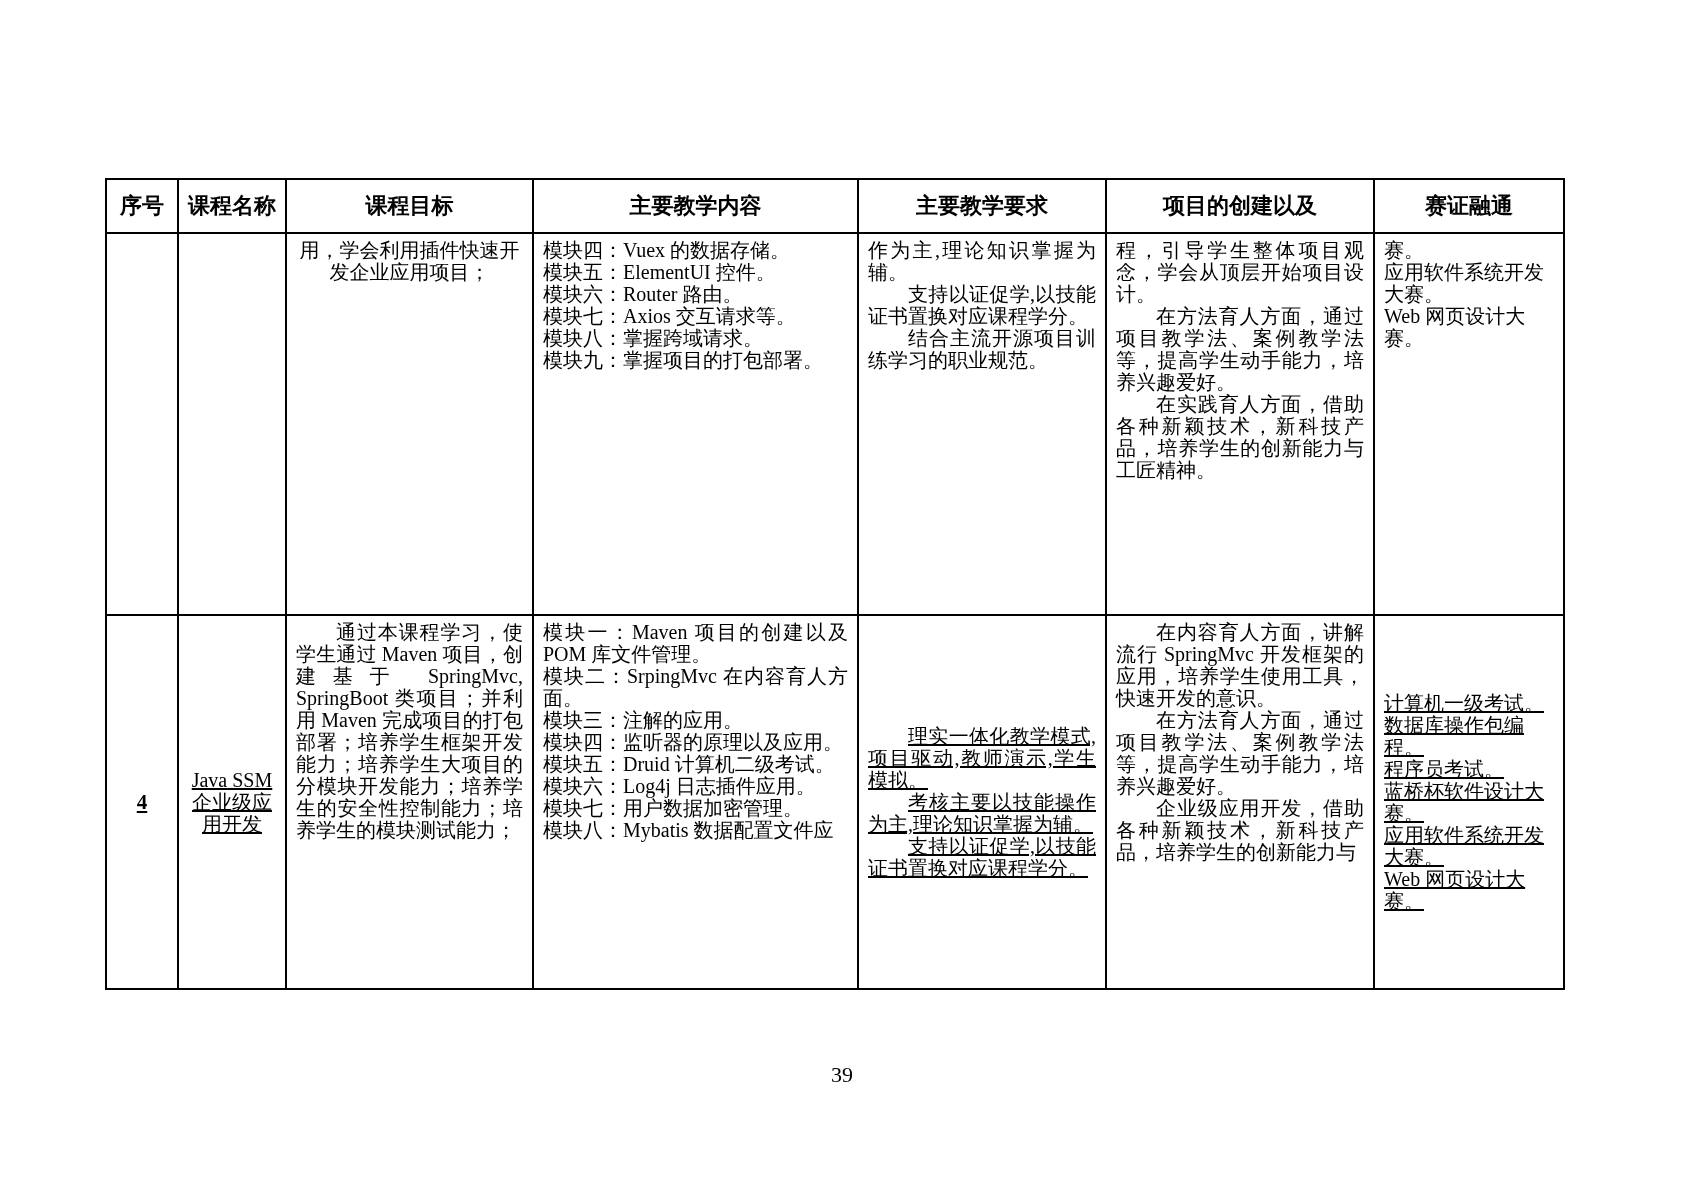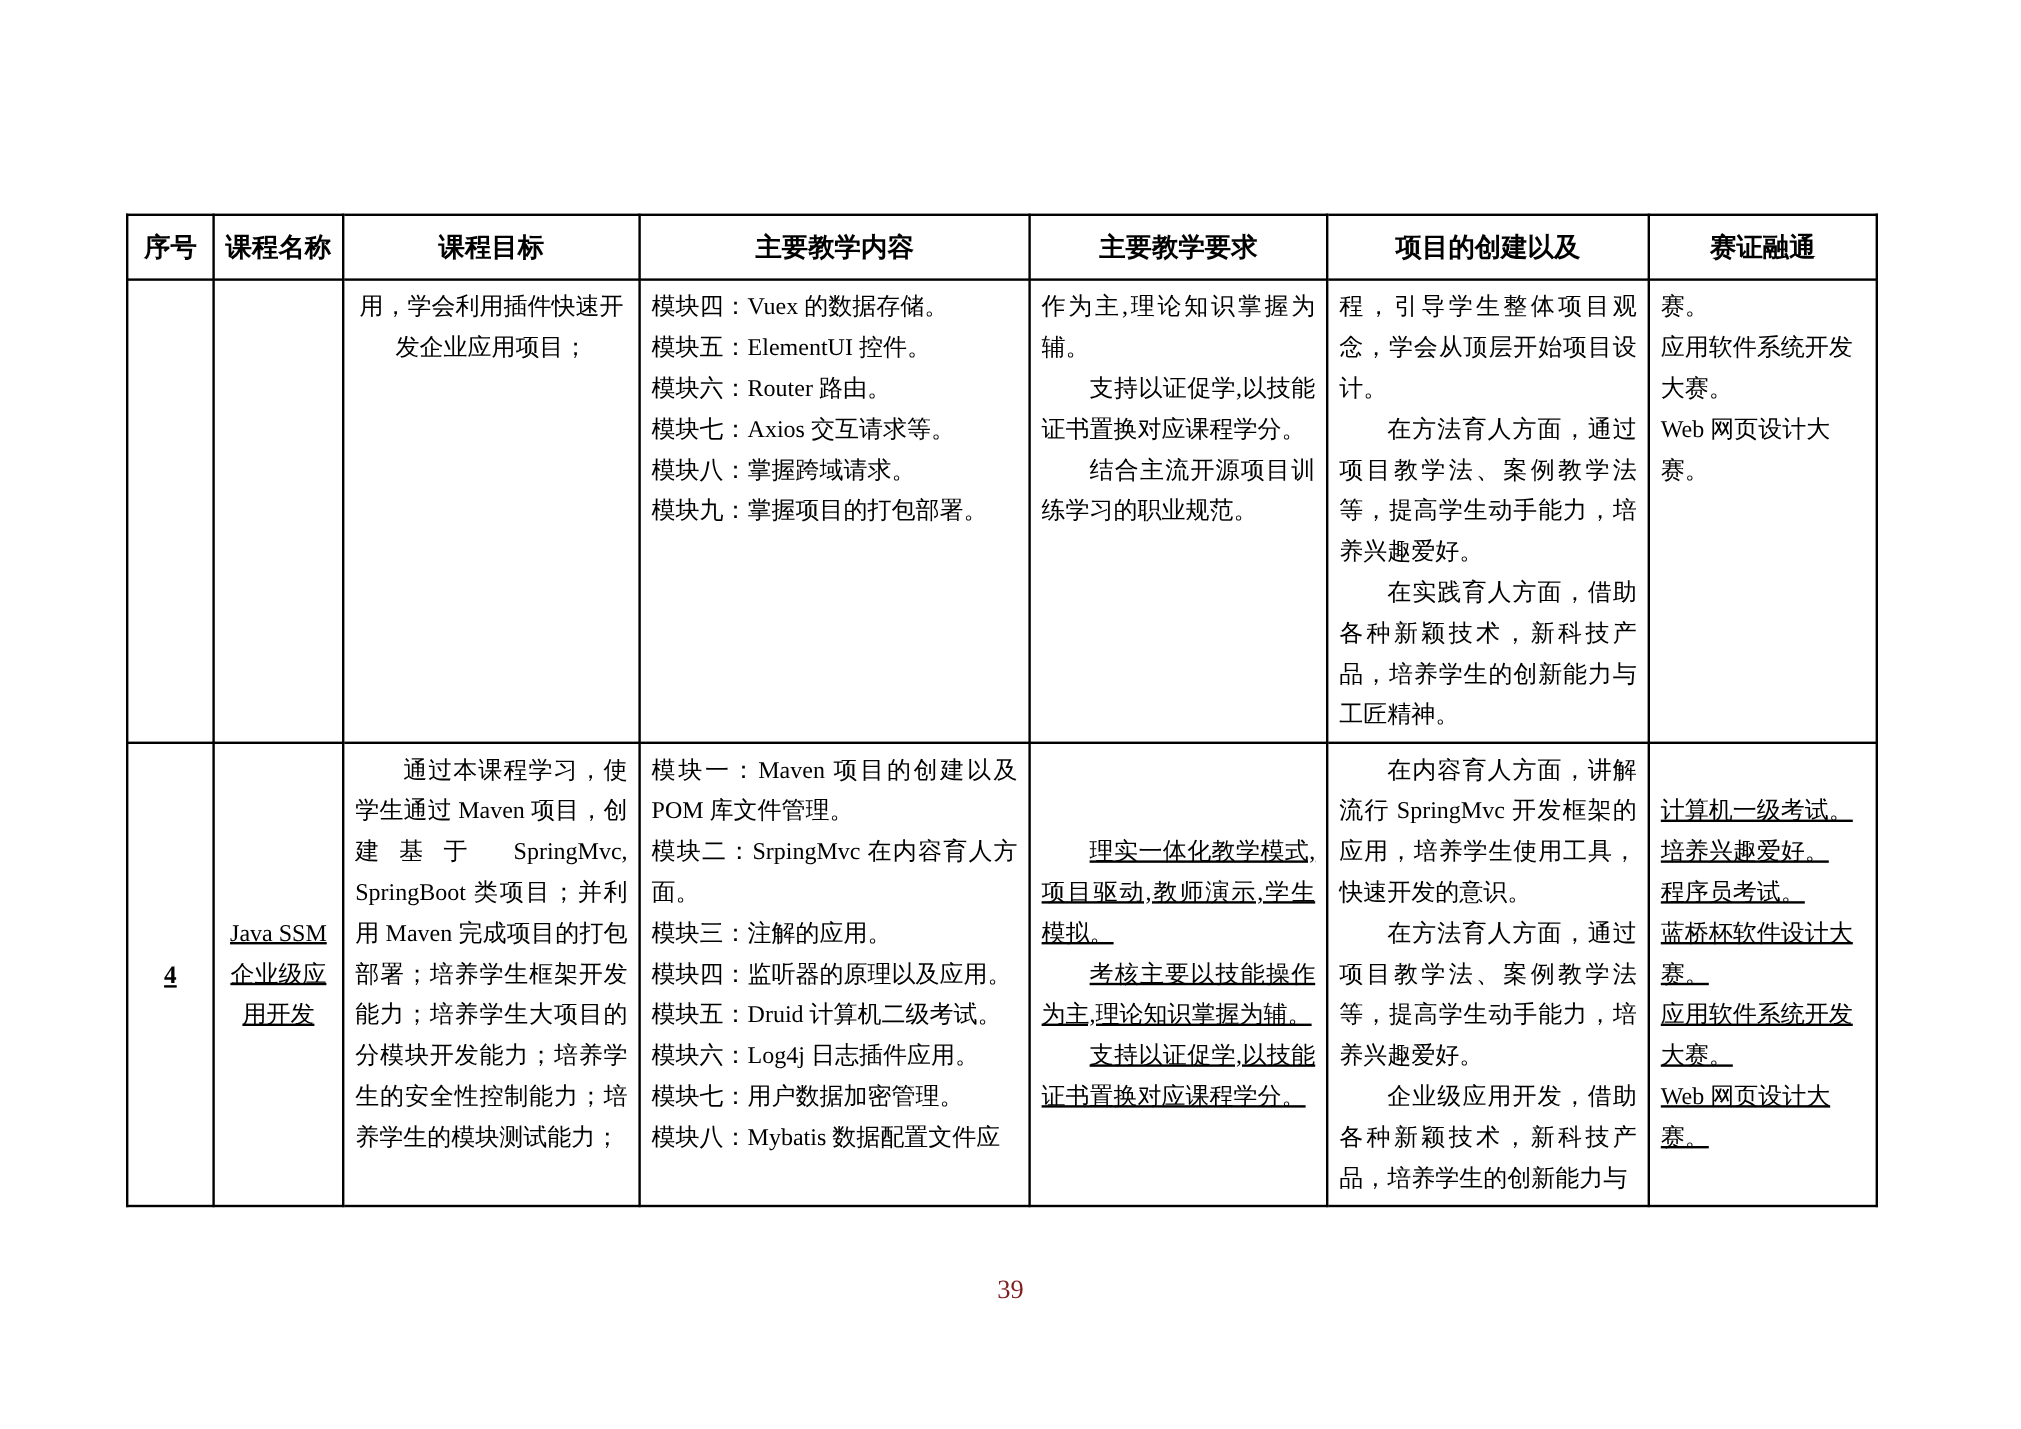--- a/index.html
+++ b/index.html
@@ -33,37 +33,37 @@
     font-weight: bold;
     text-align: center;
     vertical-align: middle;
     padding: 0 4px;
   }
   tr.header-row { height: 54px; margin-top: 35px; }
   tr.row-1 { height: 382px; }
   tr.row-2 { height: 374px; }
   td {
     font-size: 20px;
-    line-height: 34px;
+    line-height: 22px;
   }
   td.mid { vertical-align: middle; text-decoration: underline; }
   td.center-h { text-align: center; }
   td.seq-cell { font-weight: bold; font-size: 21px; }
   .para { text-align: justify; }
   .para.indent { text-indent: 2em; }
   td.center-h .para { text-align: center; text-indent: 0; }
   td.list-cell .para { text-align: justify; }
   td.plain-cell .para { text-align: left; }
   .page-number {
     position: absolute;
     left: 0; top: 1062px;
     width: 1684px;
     text-align: center;
     font-size: 22px;
-    color: #7f1d1d;
+    color: #000000;
   }
 </style>
 </head>
 <body>
 
 <div class="page">
 
   <table class="course-table">
     <colgroup>
       <col style="width:72px">
@@ -137,21 +137,21 @@
             <div class="para indent">考核主要以技能操作为主,理论知识掌握为辅。</div>
             <div class="para indent">支持以证促学,以技能证书置换对应课程学分。</div>
           </td>
         <td>
             <div class="para indent">在内容育人方面，讲解流行 SpringMvc 开发框架的应用，培养学生使用工具，快速开发的意识。</div>
             <div class="para indent">在方法育人方面，通过项目教学法、案例教学法等，提高学生动手能力，培养兴趣爱好。</div>
             <div class="para indent">企业级应用开发，借助各种新颖技术，新科技产品，培养学生的创新能力与</div>
           </td>
         <td class="plain-cell mid">
             <div class="para">计算机一级考试。</div>
-            <div class="para">培养兴趣爱好。</div>
+            <div class="para">数据库操作包编程。</div>
             <div class="para">程序员考试。</div>
             <div class="para">蓝桥杯软件设计大赛。</div>
             <div class="para">应用软件系统开发大赛。</div>
             <div class="para">Web 网页设计大赛。</div>
           </td>
       </tr>
     </tbody>
   </table>
 
   <div class="page-number">39</div>

